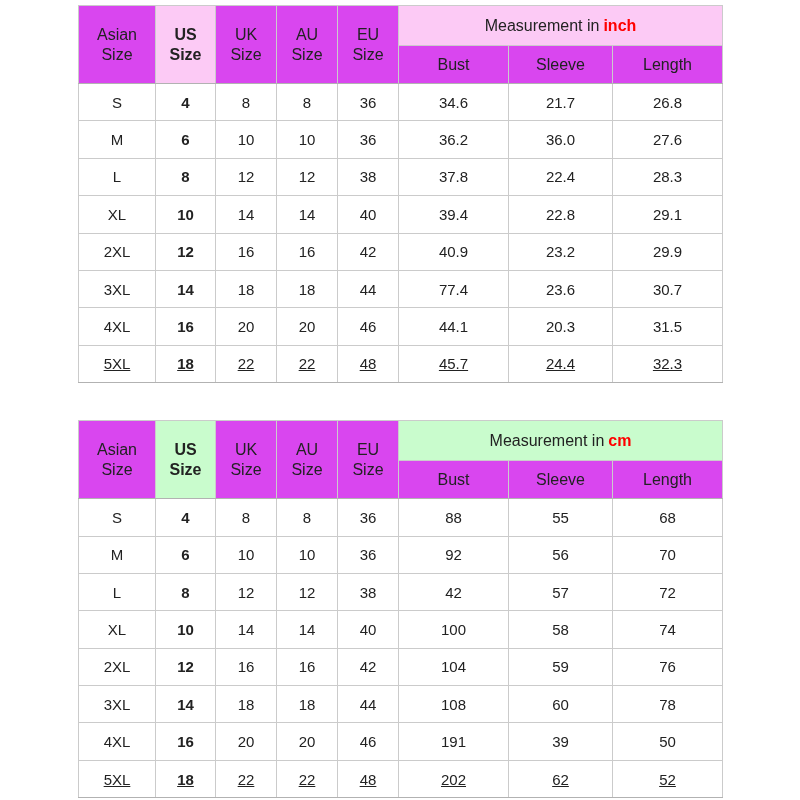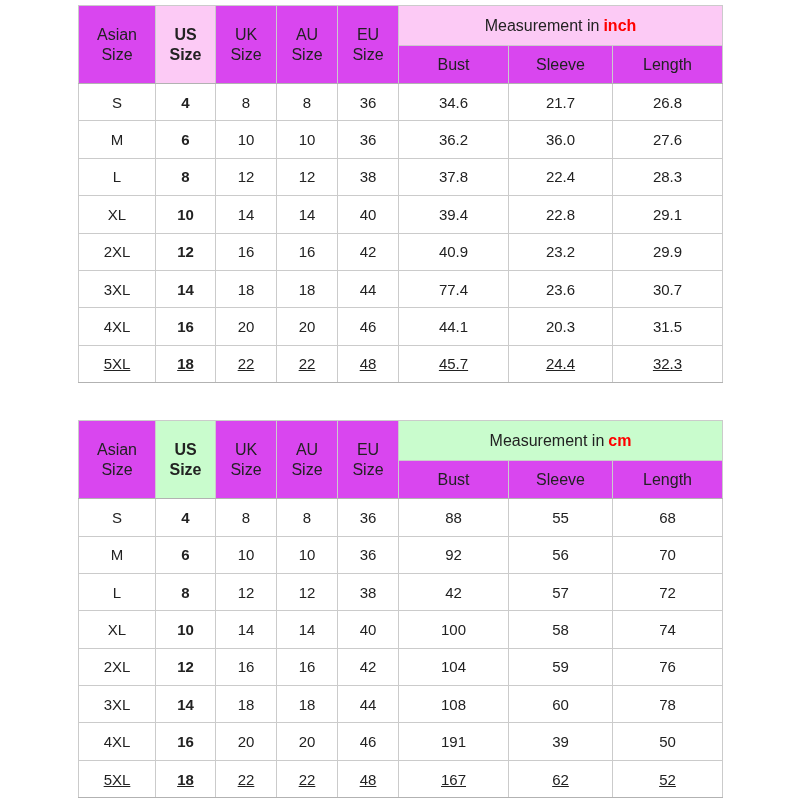--- a/index.html
+++ b/index.html
@@ -282,20 +282,20 @@
           <td class="c5">191</td>
           <td class="c6">39</td>
           <td class="c7">50</td>
         </tr>
         <tr>
           <td class="c0">5XL</td>
           <td class="c1">18</td>
           <td class="c2">22</td>
           <td class="c3">22</td>
           <td class="c4">48</td>
-          <td class="c5">167</td>
+          <td class="c5">202</td>
           <td class="c6">62</td>
           <td class="c7">52</td>
         </tr>
       </tbody>
   </table>
 
 </div>
 
 </body></html>

